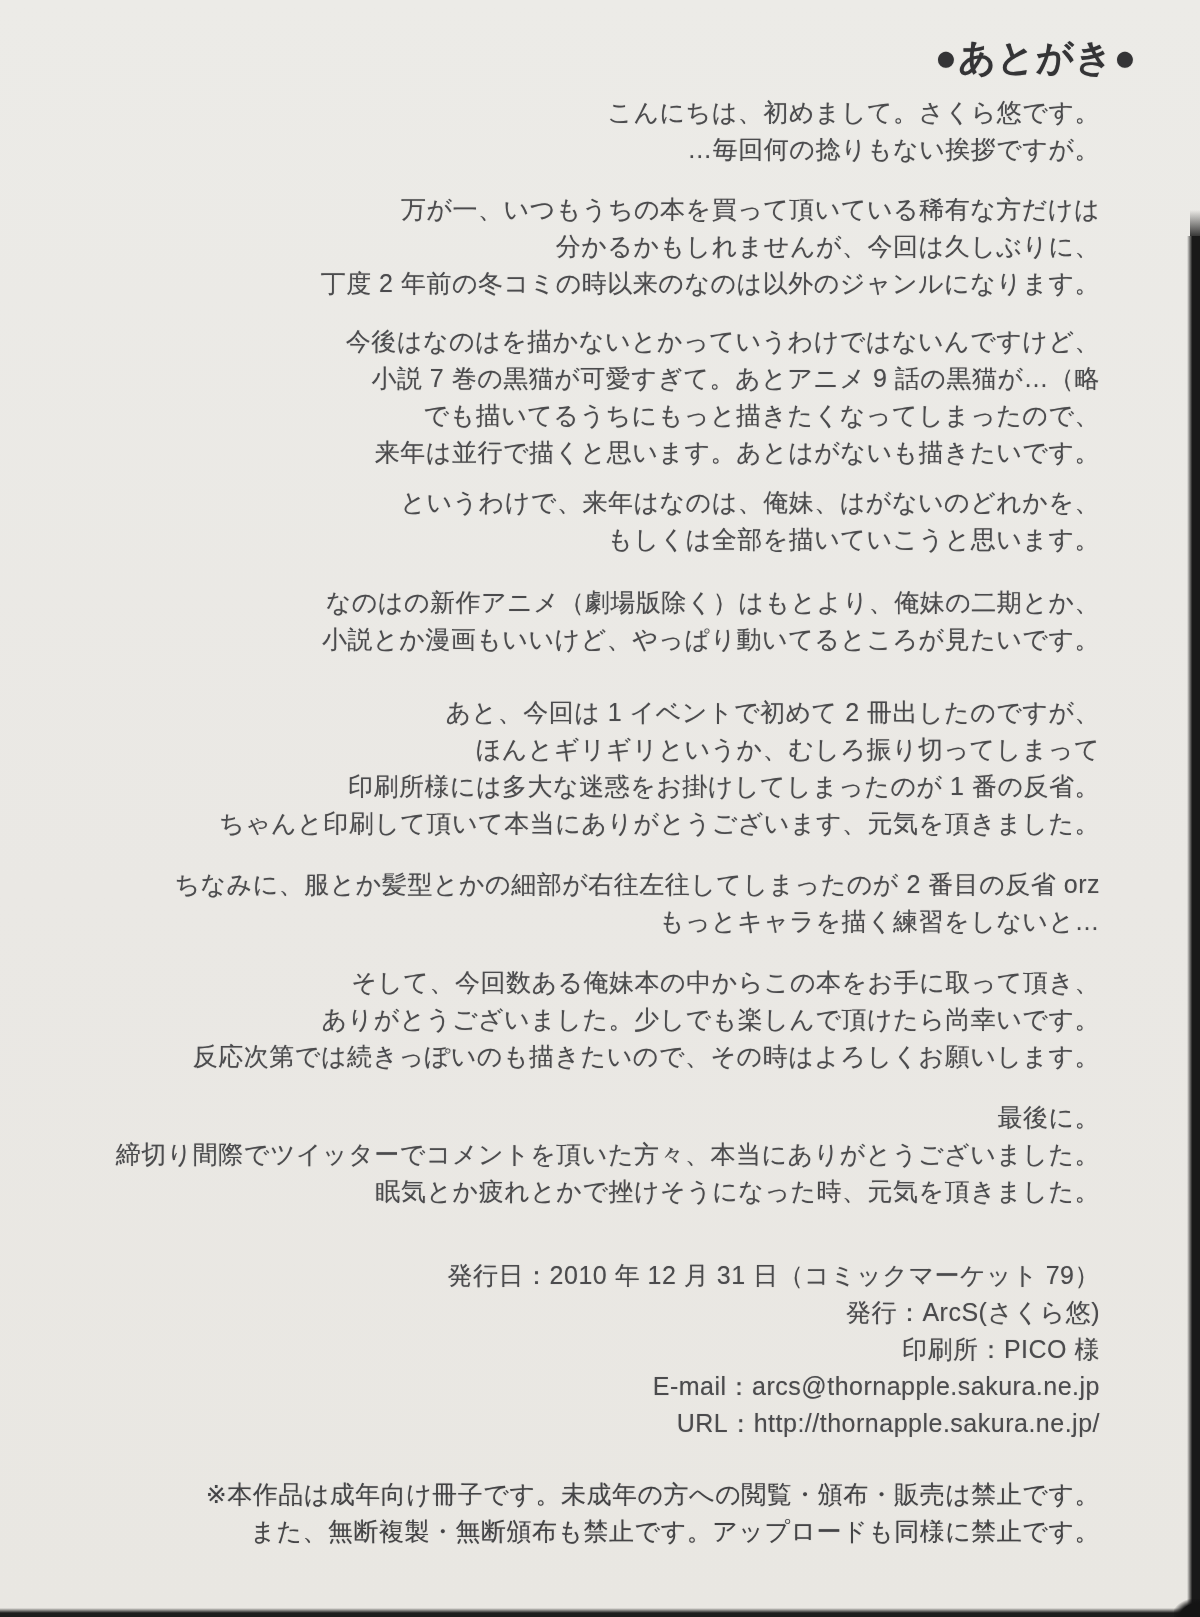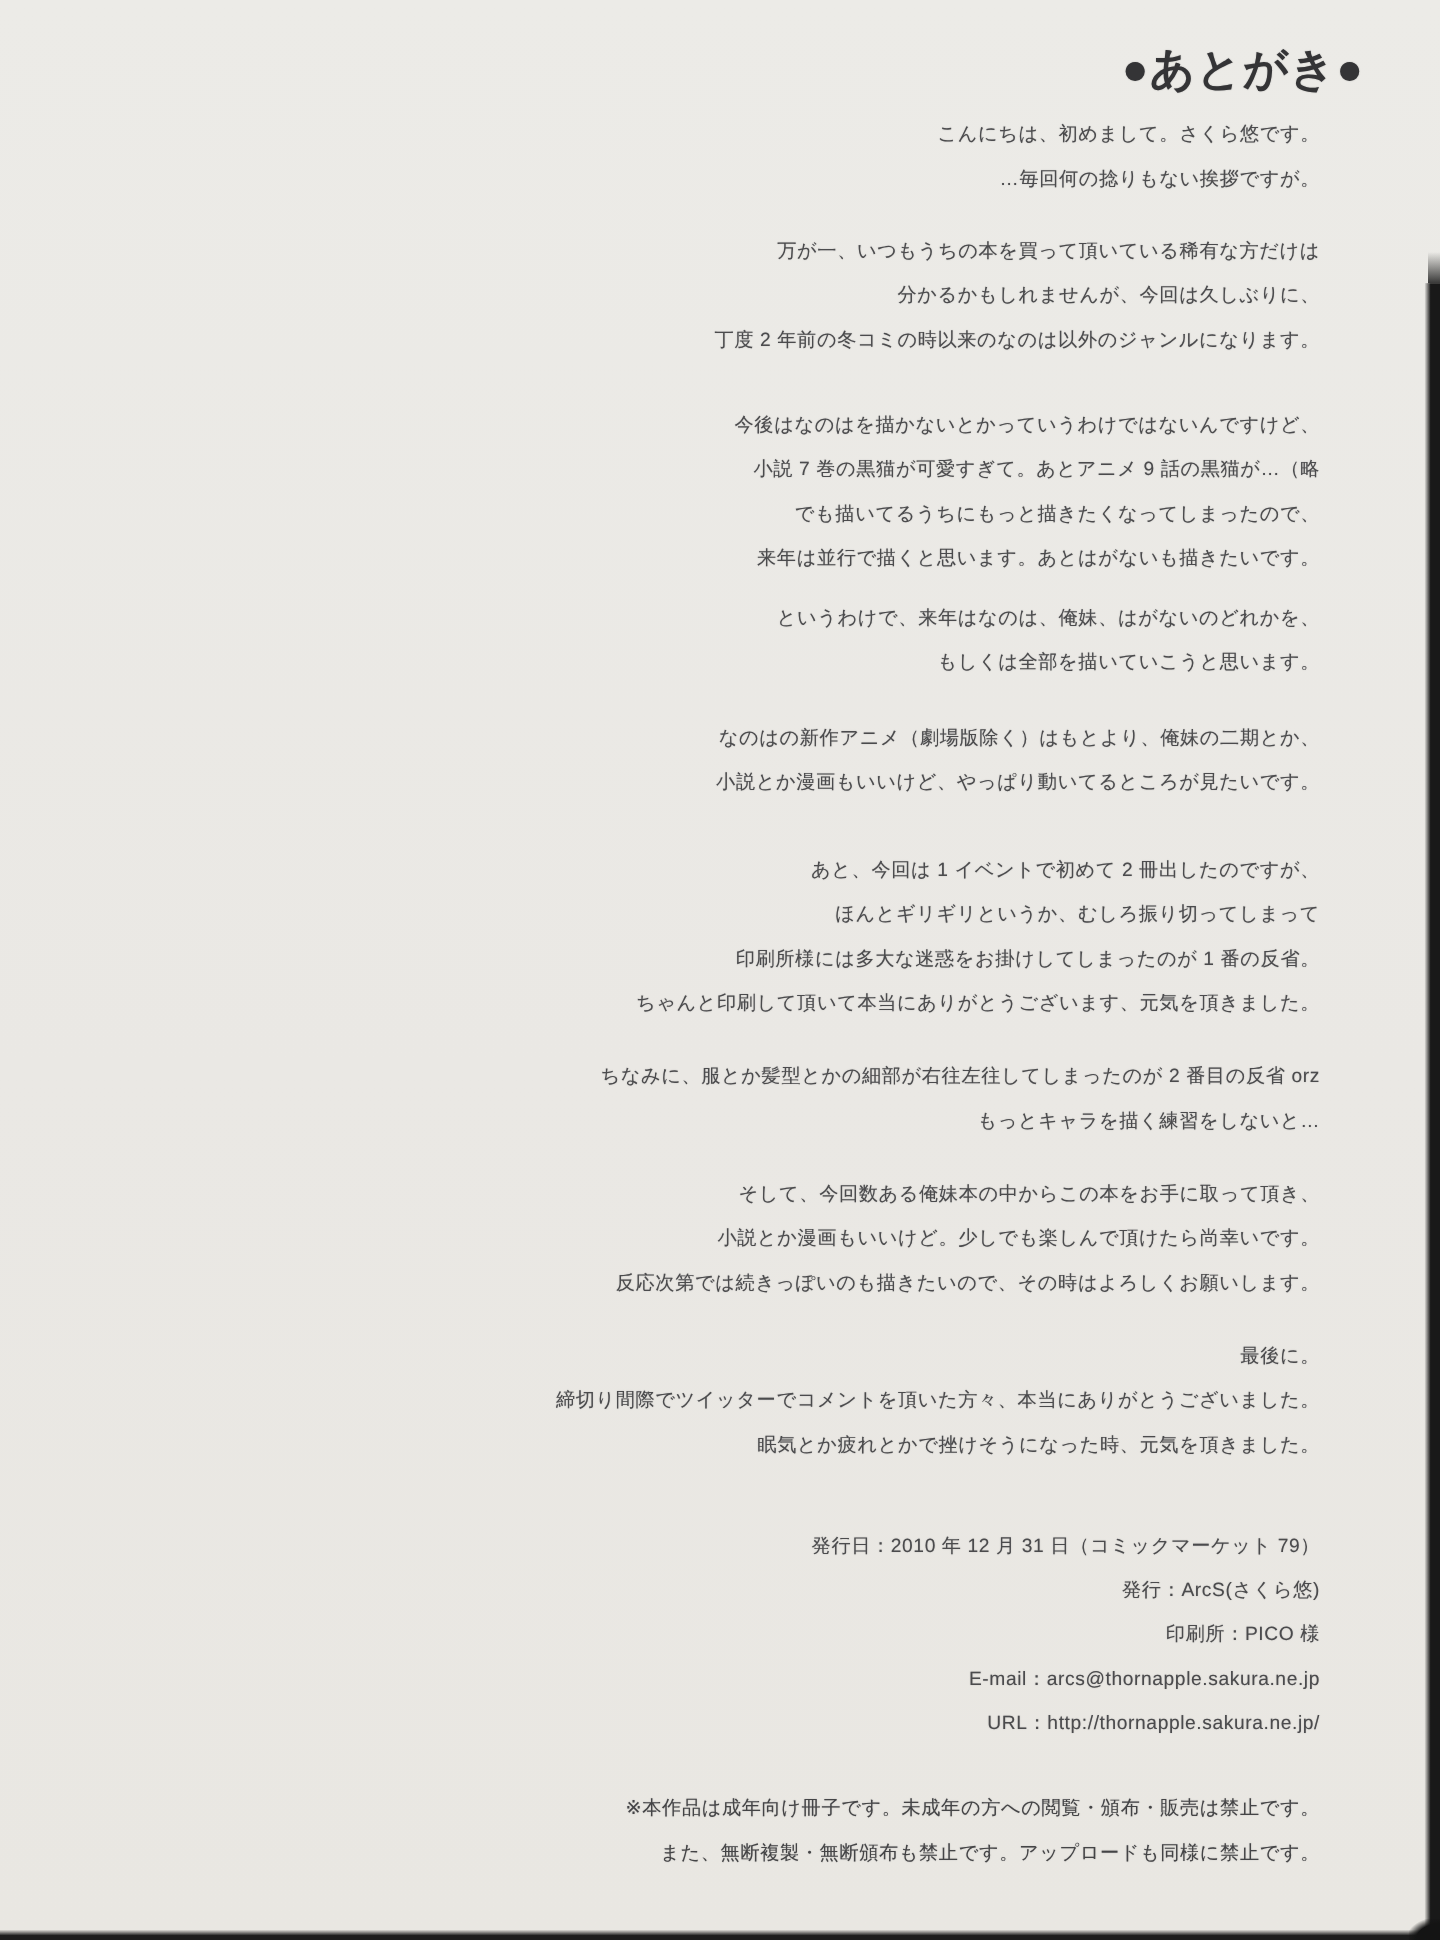--- a/index.html
+++ b/index.html
@@ -31,28 +31,28 @@
     font-size: 37px;
     font-weight: bold;
     line-height: 44px;
     color: #343436;
     letter-spacing: 1px;
     text-shadow: 0 0 1px rgba(52,52,54,0.45);
   }
   .para {
     text-align: right;
     padding-right: 100px;
-    font-size: 16px;
+    font-size: 25px;
     line-height: 37px;
     letter-spacing: 0.5px;
     text-shadow: 0 0 1px rgba(75,75,77,0.4);
   }
   .p1  { margin-top: 14px; }
   .p2  { margin-top: 23px; }
-  .p3  { margin-top: 34px; }
+  .p3  { margin-top: 21px; }
   .p4  { margin-top: 13px; }
   .p5  { margin-top: 26px; }
   .p6  { margin-top: 36px; }
   .p7  { margin-top: 24px; }
   .p8  { margin-top: 24px; }
   .p9  { margin-top: 24px; }
   .colophon { margin-top: 47px; }
   .notice   { margin-top: 34px; color: #444446; padding-left: 36px; }
   
   .edge-right {
@@ -132,21 +132,21 @@
       <div>ちゃんと印刷して頂いて本当にありがとうございます、元気を頂きました。</div>
     </div>
 
     <div class="para p7">
       <div>ちなみに、服とか髪型とかの細部が右往左往してしまったのが 2 番目の反省 orz</div>
       <div>もっとキャラを描く練習をしないと…</div>
     </div>
 
     <div class="para p8">
       <div>そして、今回数ある俺妹本の中からこの本をお手に取って頂き、</div>
-      <div>小説とか漫画もいいけど。少しでも楽しんで頂けたら尚幸いです。</div>
+      <div>ありがとうございました。少しでも楽しんで頂けたら尚幸いです。</div>
       <div>反応次第では続きっぽいのも描きたいので、その時はよろしくお願いします。</div>
     </div>
 
     <div class="para p9">
       <div>最後に。</div>
       <div>締切り間際でツイッターでコメントを頂いた方々、本当にありがとうございました。</div>
       <div>眠気とか疲れとかで挫けそうになった時、元気を頂きました。</div>
     </div>
 
     <div class="para colophon">

